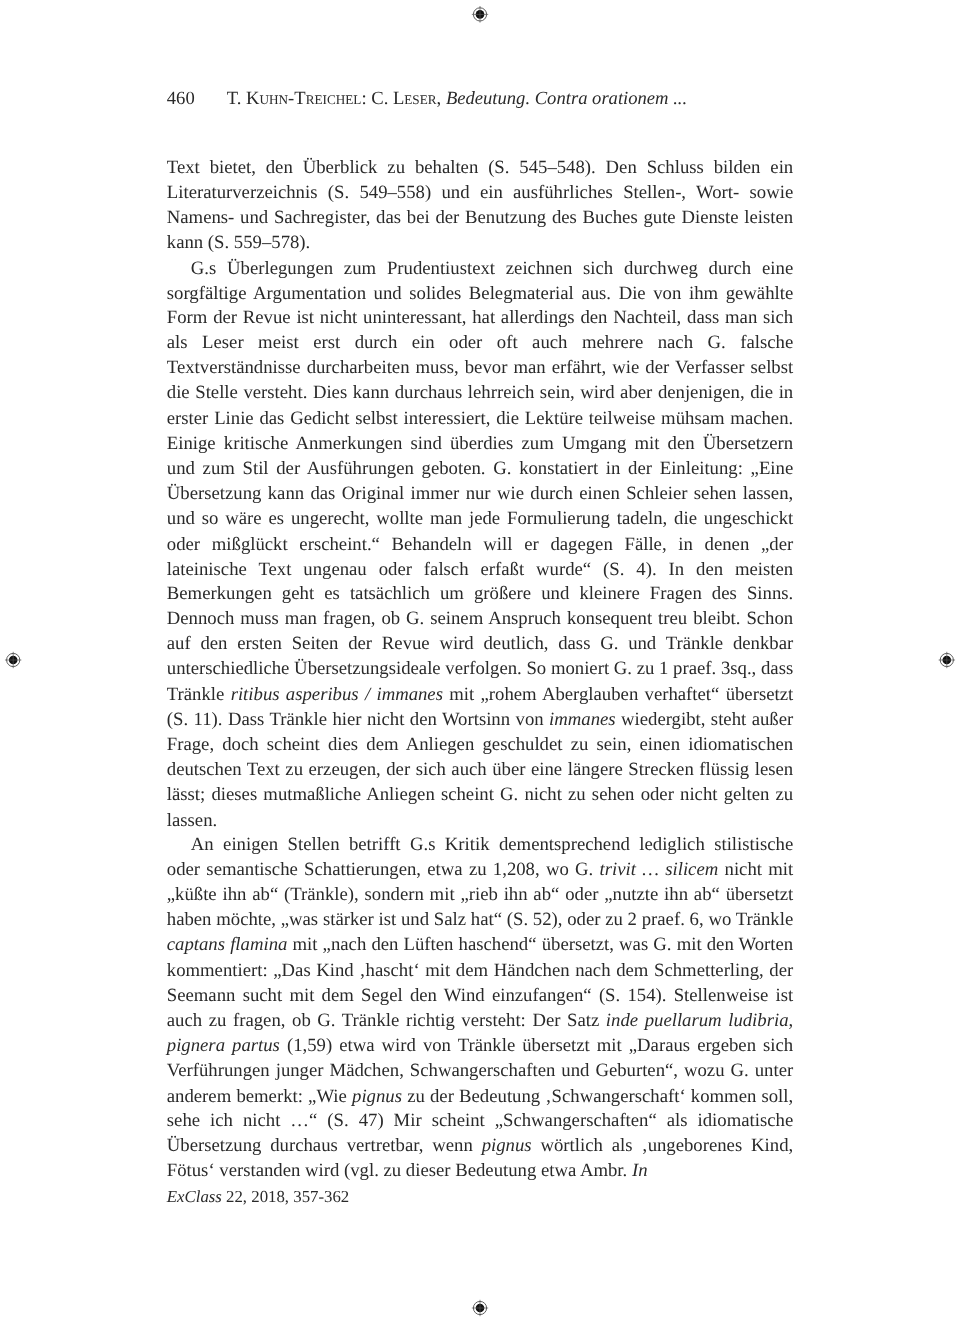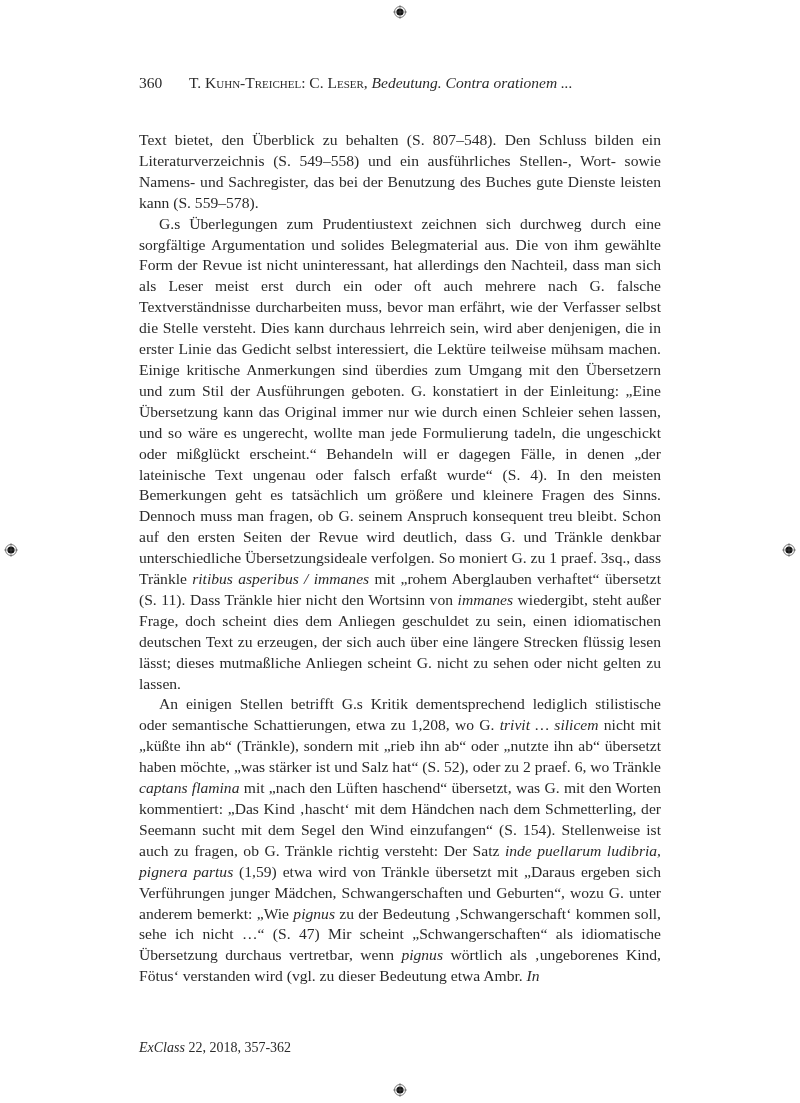--- a/index.html
+++ b/index.html
@@ -8,21 +8,21 @@
   .reg { position: absolute; width: 14px; height: 14px; }
   .reg svg { width: 14px; height: 14px; display: block; }
   .running-head { position: absolute; left: 139px; top: 74px; width: 520px;
                   font-size: 15.5px; white-space: nowrap; }
   .running-head .pn { display: inline-block; width: 50px; }
   .sc { font-variant: small-caps; text-align: right; }
   .body-text { position: absolute; left: 139px; top: 130px; width: 522px;
                font-size: 15.6px; line-height: 20.9px; text-align: justify; }
   .body-text p { margin: 0; }
   .body-text p.indent { text-indent: 20px; }
-  .footer { position: absolute; left: 139px; top: 1040px; font-size: 14px; }
+  .footer { position: absolute; left: 139px; top: 991px; font-size: 14px; }
   i { font-style: italic; }
 </style>
 </head>
 <body>
 
 <div class="reg" style="left:393px; top:5px;">
   <svg viewBox="0 0 14 14">
       <circle cx="7" cy="7" r="5.5" fill="none" stroke="#555" stroke-width="0.8"></circle>
       <circle cx="7" cy="7" r="3.6" fill="#111"></circle>
       <line x1="0" y1="7" x2="14" y2="7" stroke="#555" stroke-width="0.6"></line>
@@ -48,24 +48,24 @@
 <div class="reg" style="left:393px; top:1083px;">
   <svg viewBox="0 0 14 14">
       <circle cx="7" cy="7" r="5.5" fill="none" stroke="#555" stroke-width="0.8"></circle>
       <circle cx="7" cy="7" r="3.6" fill="#111"></circle>
       <line x1="0" y1="7" x2="14" y2="7" stroke="#555" stroke-width="0.6"></line>
       <line x1="7" y1="0" x2="7" y2="14" stroke="#555" stroke-width="0.6"></line>
     </svg>
 </div>
 
 <div class="running-head">
-  <span class="pn">360</span><span class="sc">T. Kuhn-Treichel</span><span>: </span><span class="sc">C. Leser</span><span>, </span><i>Bedeutung. Contra orationem ...</i>
+  <span class="pn">460</span><span class="sc">T. Kuhn-Treichel</span><span>: </span><span class="sc">C. Leser</span><span>, </span><i>Bedeutung. Contra orationem ...</i>
 </div>
 
 <div class="body-text" id="body-text">
-    <p><span>Text bietet, den Überblick zu behalten (S. 807–548). Den Schluss bilden ein Literaturverzeichnis (S. 549–558) und ein ausführliches Stellen-, Wort- sowie Namens- und Sachregister, das bei der Benutzung des Buches gute Dienste leisten kann (S. 559–578).</span></p>
+    <p><span>Text bietet, den Überblick zu behalten (S. 545–548). Den Schluss bilden ein Literaturverzeichnis (S. 549–558) und ein ausführliches Stellen-, Wort- sowie Namens- und Sachregister, das bei der Benutzung des Buches gute Dienste leisten kann (S. 559–578).</span></p>
     <p class="indent"><span>G.s Überlegungen zum Prudentiustext zeichnen sich durchweg durch eine sorgfältige Argumentation und solides Belegmaterial aus. Die von ihm gewählte Form der Revue ist nicht uninteressant, hat allerdings den Nachteil, dass man sich als Leser meist erst durch ein oder oft auch mehrere nach G. falsche Textverständnisse durcharbeiten muss, bevor man erfährt, wie der Verfasser selbst die Stelle versteht. Dies kann durchaus lehrreich sein, wird aber denjenigen, die in erster Linie das Gedicht selbst interessiert, die Lektüre teilweise mühsam machen. Einige kritische Anmerkungen sind überdies zum Umgang mit den Übersetzern und zum Stil der Ausführungen geboten. G. konstatiert in der Einleitung: „Eine Übersetzung kann das Original immer nur wie durch einen Schleier sehen lassen, und so wäre es ungerecht, wollte man jede Formulierung tadeln, die ungeschickt oder mißglückt erscheint.“ Behandeln will er dagegen Fälle, in denen „der lateinische Text ungenau oder falsch erfaßt wurde“ (S. 4). In den meisten Bemerkungen geht es tatsächlich um größere und kleinere Fragen des Sinns. Dennoch muss man fragen, ob G. seinem Anspruch konsequent treu bleibt. Schon auf den ersten Seiten der Revue wird deutlich, dass G. und Tränkle denkbar unterschiedliche Übersetzungsideale verfolgen. So moniert G. zu 1 praef. 3sq., dass Tränkle </span><i>ritibus asperibus / immanes</i><span> mit „rohem Aberglauben verhaftet“ übersetzt (S. 11). Dass Tränkle hier nicht den Wortsinn von </span><i>immanes</i><span> wiedergibt, steht außer Frage, doch scheint dies dem Anliegen geschuldet zu sein, einen idiomatischen deutschen Text zu erzeugen, der sich auch über eine längere Strecken flüssig lesen lässt; dieses mutmaßliche Anliegen scheint G. nicht zu sehen oder nicht gelten zu lassen.</span></p>
     <p class="indent"><span>An einigen Stellen betrifft G.s Kritik dementsprechend lediglich stilistische oder semantische Schattierungen, etwa zu 1,208, wo G. </span><i>trivit … silicem</i><span> nicht mit „küßte ihn ab“ (Tränkle), sondern mit „rieb ihn ab“ oder „nutzte ihn ab“ übersetzt haben möchte, „was stärker ist und Salz hat“ (S. 52), oder zu 2 praef. 6, wo Tränkle </span><i>captans flamina</i><span> mit „nach den Lüften haschend“ übersetzt, was G. mit den Worten kommentiert: „Das Kind ‚hascht‘ mit dem Händchen nach dem Schmetterling, der Seemann sucht mit dem Segel den Wind einzufangen“ (S. 154). Stellenweise ist auch zu fragen, ob G. Tränkle richtig versteht: Der Satz </span><i>inde puellarum ludibria, pignera partus</i><span> (1,59) etwa wird von Tränkle übersetzt mit „Daraus ergeben sich Verführungen junger Mädchen, Schwangerschaften und Geburten“, wozu G. unter anderem bemerkt: „Wie </span><i>pignus</i><span> zu der Bedeutung ‚Schwangerschaft‘ kommen soll, sehe ich nicht …“ (S. 47) Mir scheint „Schwangerschaften“ als idiomatische Übersetzung durchaus vertretbar, wenn </span><i>pignus</i><span> wörtlich als ‚ungeborenes Kind, Fötus‘ verstanden wird (vgl. zu dieser Bedeutung etwa Ambr. </span><i>In</i></p>
   </div>
 
 <div class="footer">
   <i>ExClass</i><span> 22, 2018, 357-362</span>
 </div>
 
 </body></html>

